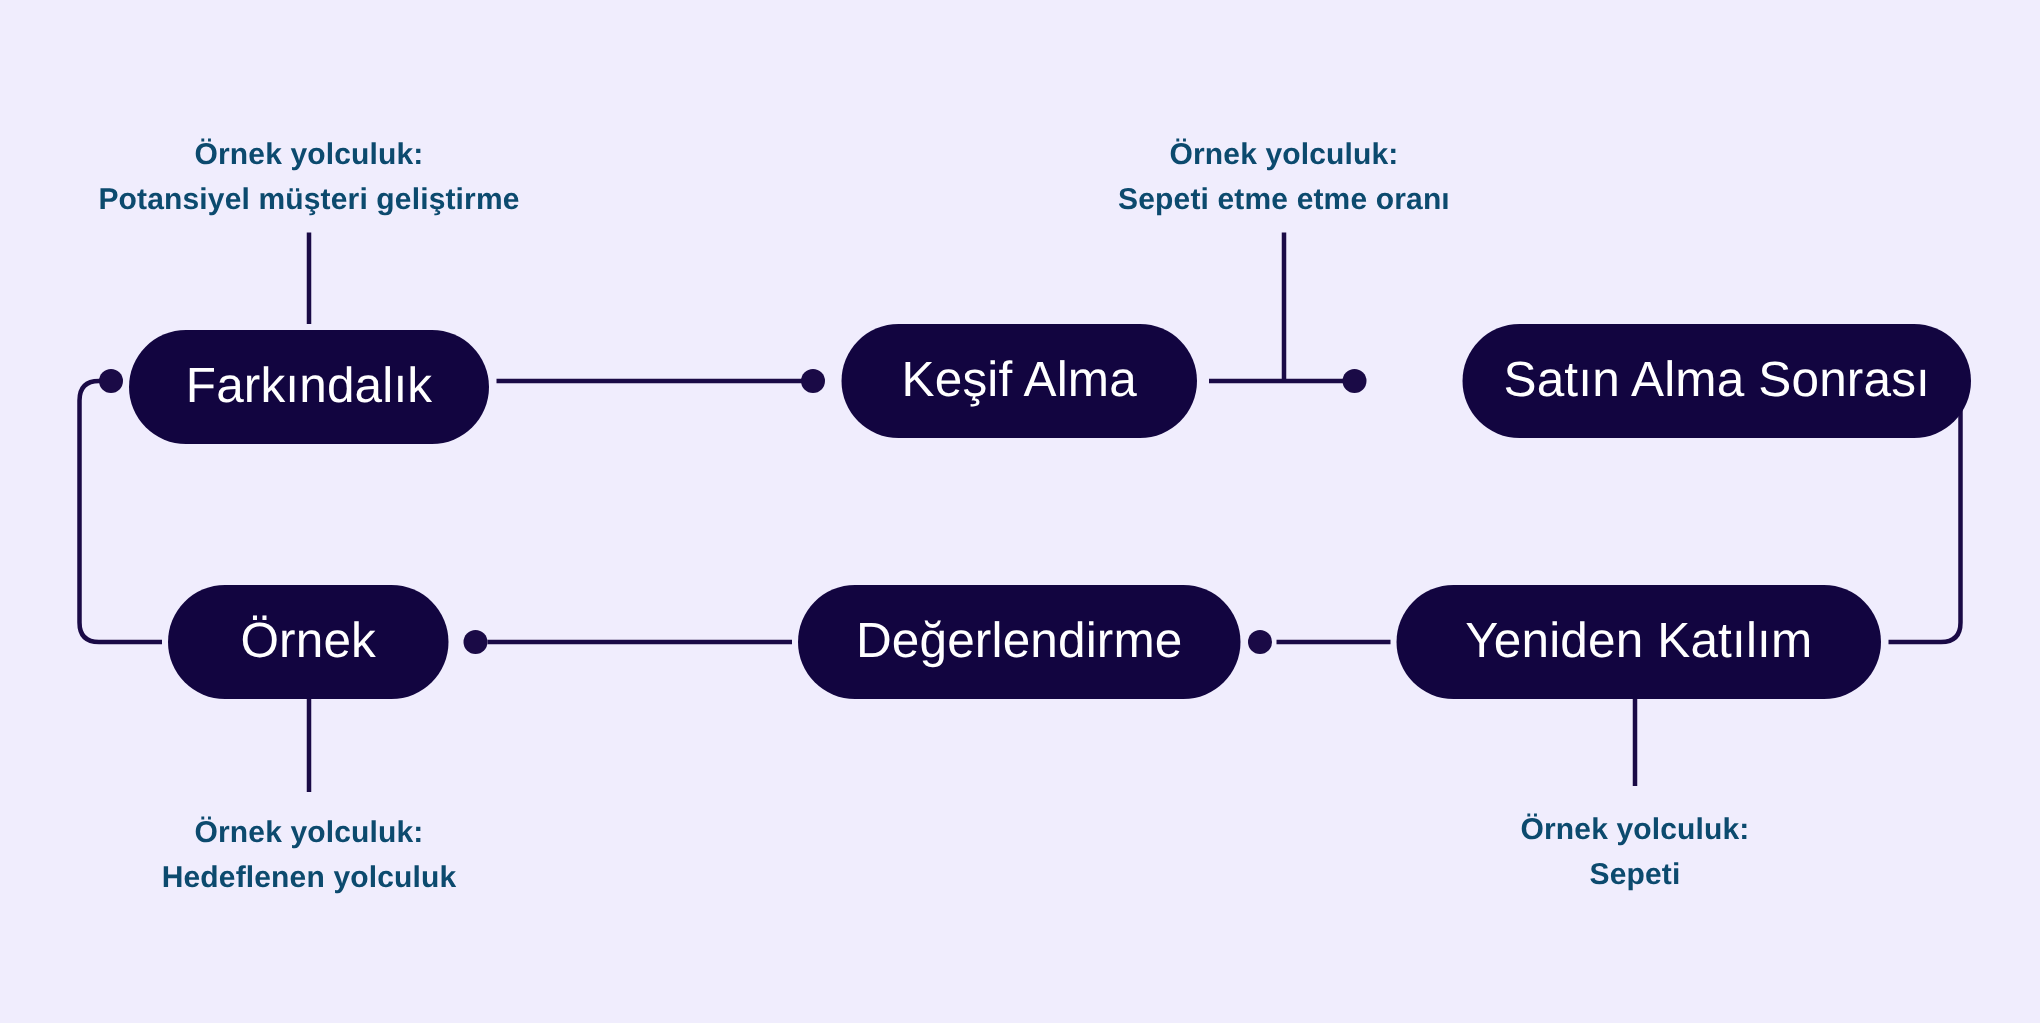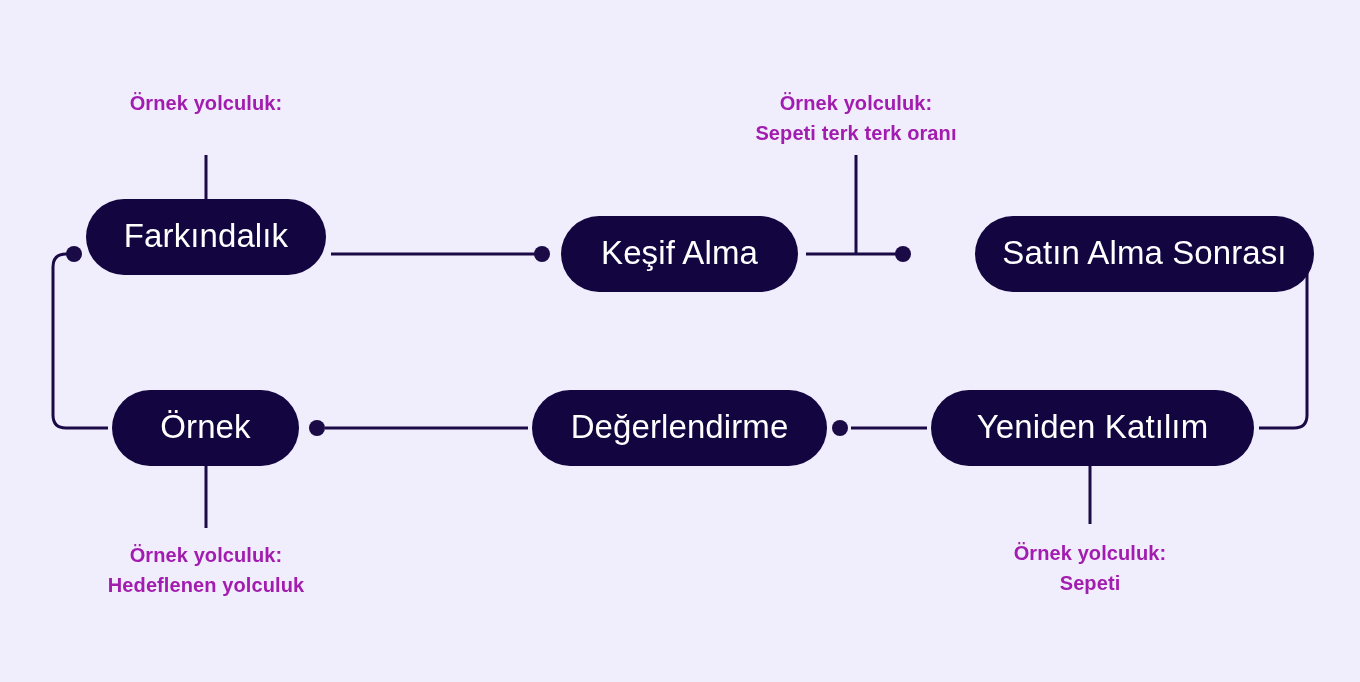--- a/index.html
+++ b/index.html
@@ -39,21 +39,21 @@
     font-family: "Liberation Sans", sans-serif;
     font-size: 33px;
     font-weight: 400;
     letter-spacing: 0.1px;
     white-space: nowrap;
     line-height: 1;
     padding-bottom: 3px;
   }
   .caption {
     position: absolute;
-    color: #a21caf;
+    color: #0c4a6e;
     font-family: "Liberation Sans", sans-serif;
     font-size: 20px;
     font-weight: 600;
     line-height: 30px;
     text-align: center;
     white-space: nowrap;
     letter-spacing: 0.1px;
   }
   .caption .cap-line { display: block; }
 </style>
@@ -88,21 +88,21 @@
     <g fill="#1a0a46" stroke="none">
       <circle cx="542" cy="254" r="8"></circle>
       <circle cx="903" cy="254" r="8"></circle>
       <circle cx="1273" cy="254" r="8"></circle>
       <circle cx="840" cy="428" r="8"></circle>
       <circle cx="317" cy="428" r="8"></circle>
       <circle cx="74" cy="254" r="8"></circle>
     </g>
   </svg>
 
-  <div class="node" style="left:86px; top:199px; width:240px; height:76px;">
+  <div class="node" style="left:86px; top:220px; width:240px; height:76px;">
     <span>Farkındalık</span>
   </div>
 
   <div class="node" style="left:561px; top:216px; width:237px; height:76px;">
     <span>Keşif Alma</span>
   </div>
 
   <div class="node" style="left:975px; top:216px; width:339px; height:76px;justify-content:center;">
     <span>Satın Alma Sonrası</span>
   </div>
@@ -114,25 +114,26 @@
   <div class="node" style="left:532px; top:390px; width:295px; height:76px;">
     <span>Değerlendirme</span>
   </div>
 
   <div class="node" style="left:112px; top:390px; width:187px; height:76px;">
     <span>Örnek</span>
   </div>
 
   <div class="caption" style="left:0px; top:88px; width:412px;">
     <span class="cap-line">Örnek yolculuk:</span>
+    <span class="cap-line">Potansiyel müşteri geliştirme</span>
   </div>
 
   <div class="caption" style="left:656px; top:88px; width:400px;">
     <span class="cap-line">Örnek yolculuk:</span>
-    <span class="cap-line">Sepeti terk terk oranı</span>
+    <span class="cap-line">Sepeti etme etme oranı</span>
   </div>
 
   <div class="caption" style="left:6px; top:540px; width:400px;">
     <span class="cap-line">Örnek yolculuk:</span>
     <span class="cap-line">Hedeflenen yolculuk</span>
   </div>
 
   <div class="caption" style="left:890px; top:538px; width:400px;">
     <span class="cap-line">Örnek yolculuk:</span>
     <span class="cap-line">Sepeti</span>

